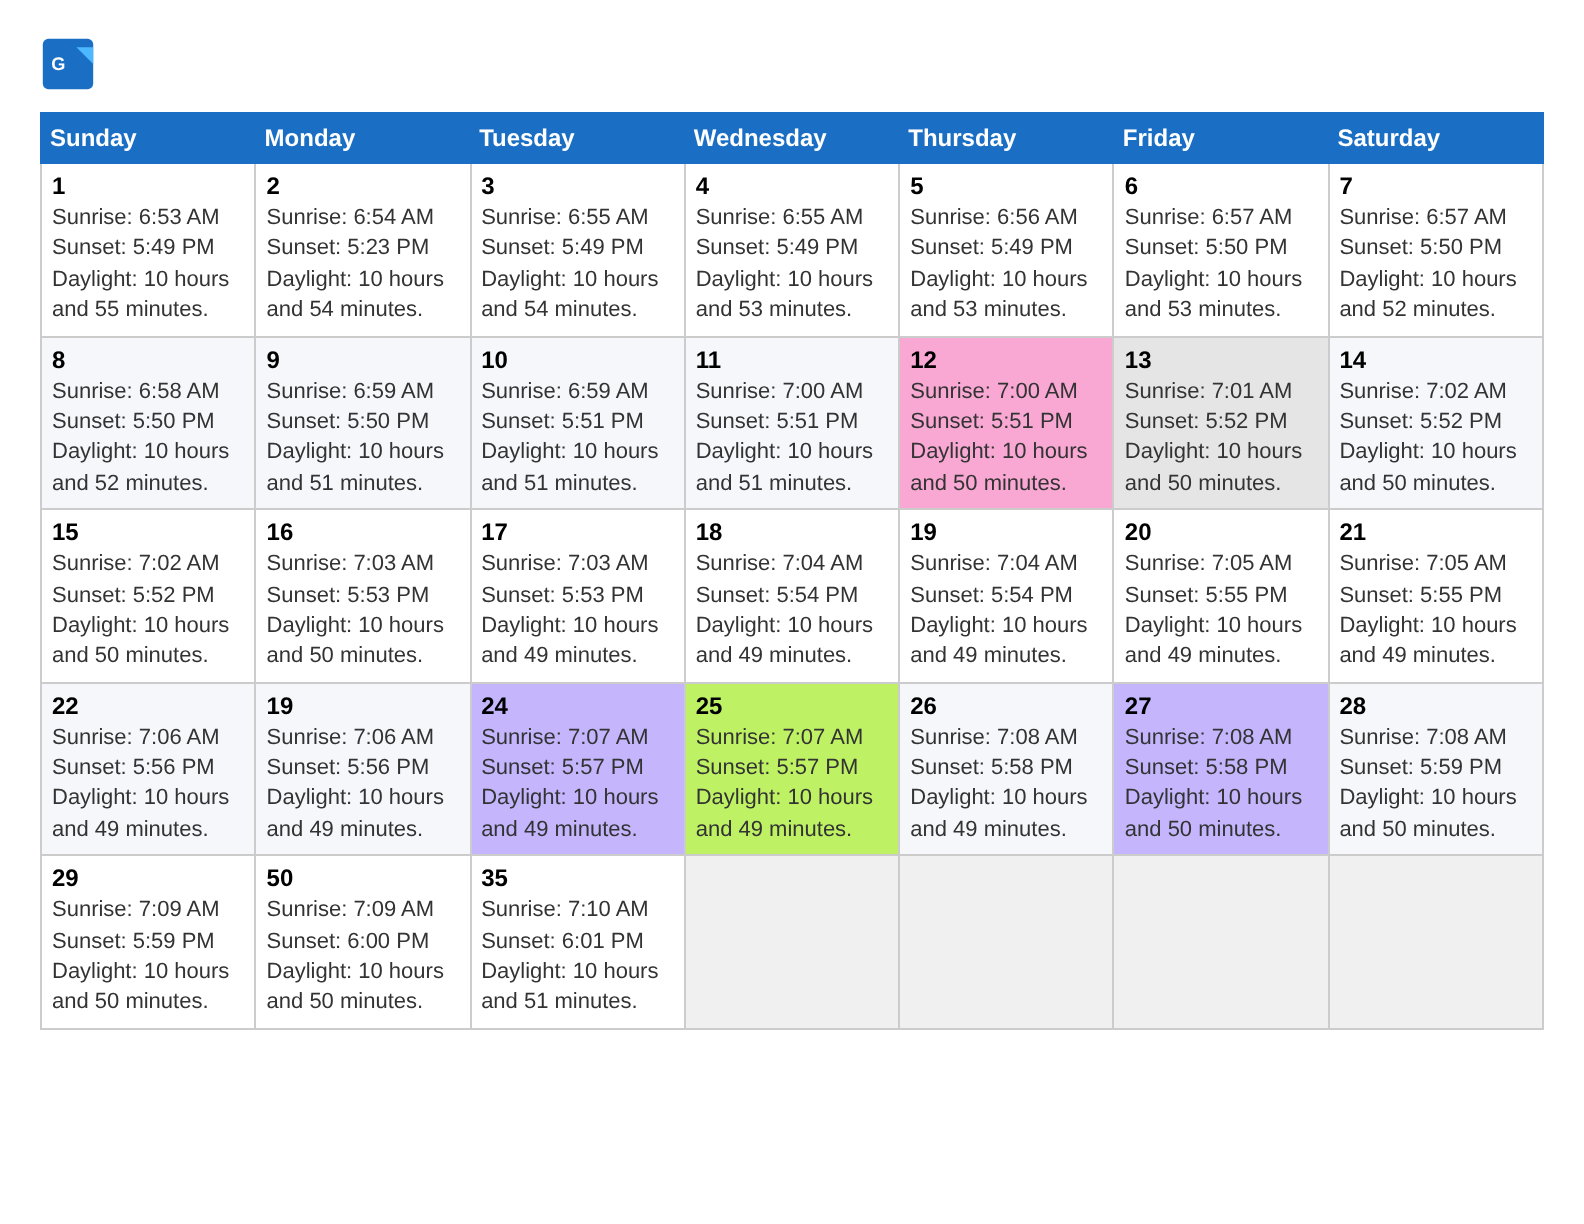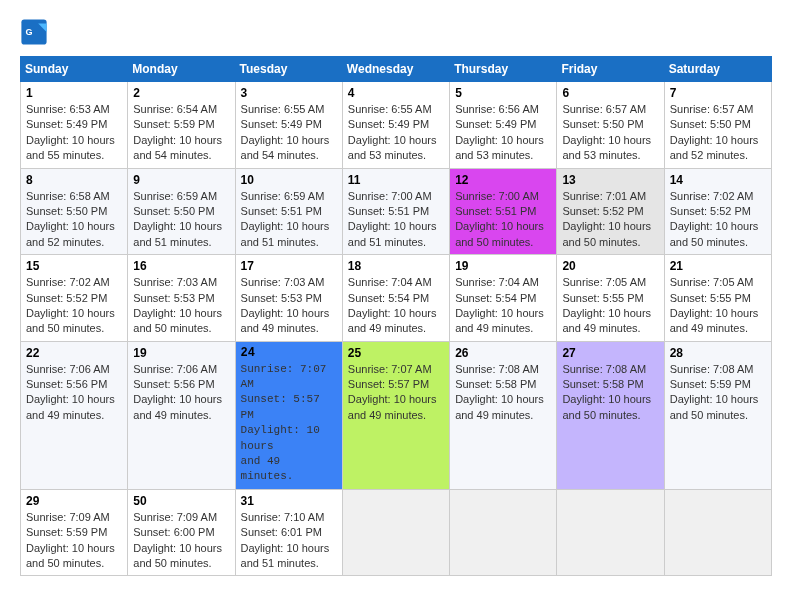--- a/index.html
+++ b/index.html
@@ -133,21 +133,21 @@
           <td>
             <span class="day-num">1</span>
             <div class="day-info" style="white-space: pre-line;">Sunrise: 6:53 AM
 Sunset: 5:49 PM
 Daylight: 10 hours
 and 55 minutes.</div>
           </td>
           <td>
             <span class="day-num">2</span>
             <div class="day-info" style="white-space: pre-line;">Sunrise: 6:54 AM
-Sunset: 5:59 PM
+Sunset: 5:23 PM
 Daylight: 10 hours
 and 54 minutes.</div>
           </td>
           <td>
             <span class="day-num">3</span>
             <div class="day-info" style="white-space: pre-line;">Sunrise: 6:55 AM
 Sunset: 5:49 PM
 Daylight: 10 hours
 and 54 minutes.</div>
           </td>
@@ -202,21 +202,21 @@
 Daylight: 10 hours
 and 51 minutes.</div>
           </td>
           <td style="background: rgb(245, 247, 251);">
             <span class="day-num">11</span>
             <div class="day-info" style="white-space: pre-line;">Sunrise: 7:00 AM
 Sunset: 5:51 PM
 Daylight: 10 hours
 and 51 minutes.</div>
           </td>
-          <td style="background: #d946ef;">
+          <td style="background: #f9a8d4;">
             <span class="day-num">12</span>
             <div class="day-info" style="white-space: pre-line;">Sunrise: 7:00 AM
 Sunset: 5:51 PM
 Daylight: 10 hours
 and 50 minutes.</div>
           </td>
           <td style="background: #e5e5e5;">
             <span class="day-num">13</span>
             <div class="day-info" style="white-space: pre-line;">Sunrise: 7:01 AM
 Sunset: 5:52 PM
@@ -290,21 +290,21 @@
 Daylight: 10 hours
 and 49 minutes.</div>
           </td>
           <td style="background: rgb(245, 247, 251);">
             <span class="day-num">19</span>
             <div class="day-info" style="white-space: pre-line;">Sunrise: 7:06 AM
 Sunset: 5:56 PM
 Daylight: 10 hours
 and 49 minutes.</div>
           </td>
-          <td style="background: #3b82f6; font-family: Liberation Mono, monospace;">
+          <td style="background: #c4b5fd;">
             <span class="day-num">24</span>
             <div class="day-info" style="white-space: pre-line;">Sunrise: 7:07 AM
 Sunset: 5:57 PM
 Daylight: 10 hours
 and 49 minutes.</div>
           </td>
           <td style="background: #bef264;">
             <span class="day-num">25</span>
             <div class="day-info" style="white-space: pre-line;">Sunrise: 7:07 AM
 Sunset: 5:57 PM
@@ -342,21 +342,21 @@
 and 50 minutes.</div>
           </td>
           <td>
             <span class="day-num">50</span>
             <div class="day-info" style="white-space: pre-line;">Sunrise: 7:09 AM
 Sunset: 6:00 PM
 Daylight: 10 hours
 and 50 minutes.</div>
           </td>
           <td>
-            <span class="day-num">31</span>
+            <span class="day-num">35</span>
             <div class="day-info" style="white-space: pre-line;">Sunrise: 7:10 AM
 Sunset: 6:01 PM
 Daylight: 10 hours
 and 51 minutes.</div>
           </td>
           <td class="empty-cell" style="background: rgb(240, 240, 240);"></td>
           <td class="empty-cell" style="background: rgb(240, 240, 240);"></td>
           <td class="empty-cell" style="background: rgb(240, 240, 240);"></td>
           <td class="empty-cell" style="background: rgb(240, 240, 240);"></td>
         </tr>

